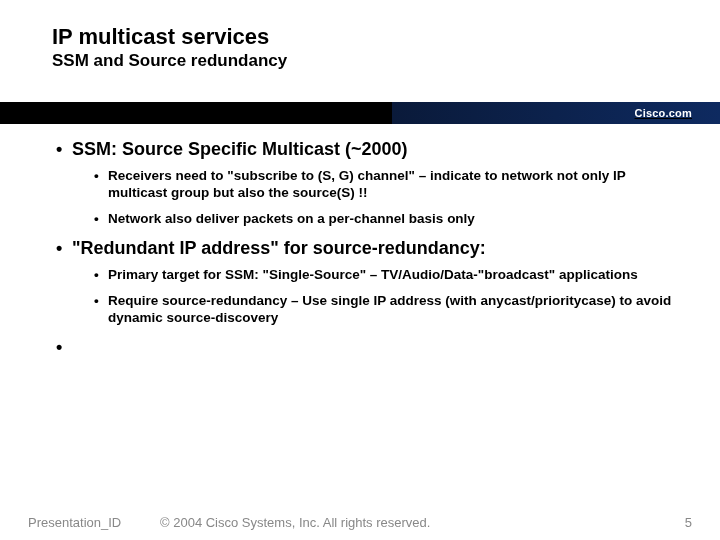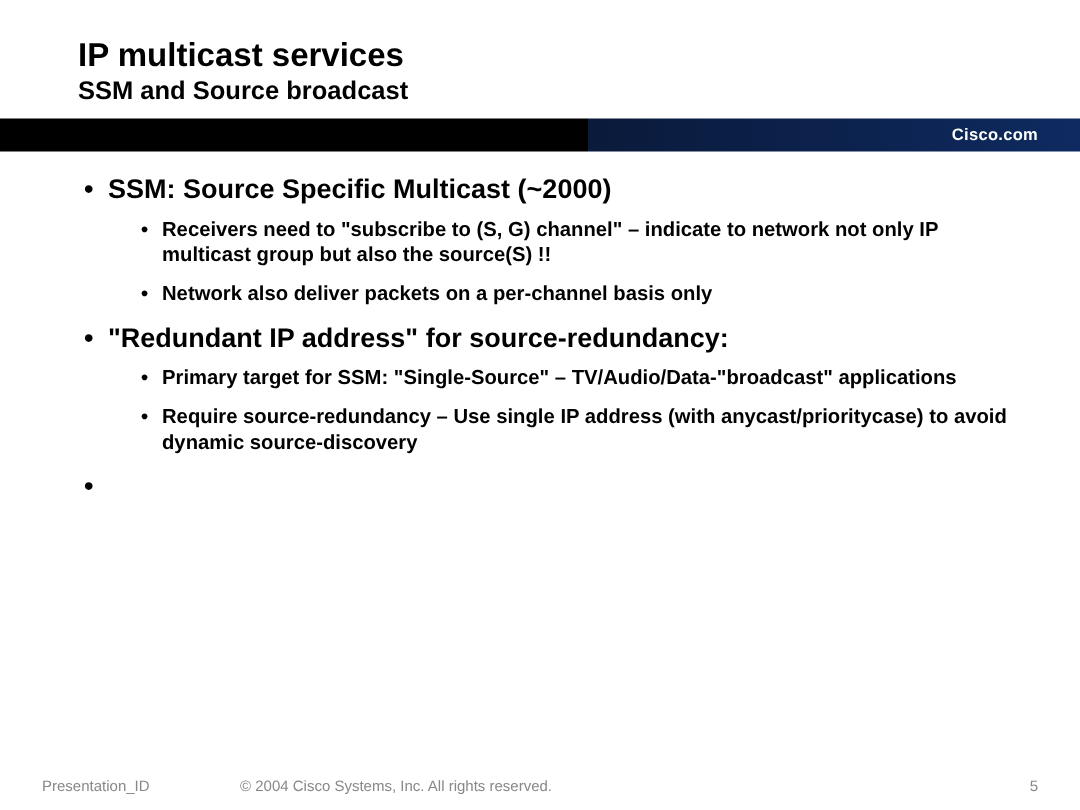--- a/index.html
+++ b/index.html
@@ -20,24 +20,25 @@
     font-weight: bold;
     line-height: 1.15;
   }
   .subtitle {
     font-size: 17px;
     font-weight: bold;
     line-height: 1.2;
     margin-top: 2px;
   }
   .bar {
-    margin-top: 1px;
+    margin-top: 24px;
     width: 100%;
     height: 22px;
     display: flex;
+    text-decoration: underline;
   }
   .bar-black {
     background: #000;
     flex: 0 0 392px;
   }
   .bar-blue {
     background: linear-gradient(to right, #0a1a3a, #0e2a60);
     flex: 1;
     display: flex;
     align-items: center;
@@ -86,42 +87,42 @@
     left: 0;
     top: 0;
   }
   .footer {
     position: absolute;
     bottom: 10px;
     left: 0;
     width: 100%;
     display: flex;
     align-items: center;
-    font-size: 10px;
+    font-size: 13px;
     color: #888;
   }
   .footer-id {
     padding-left: 28px;
     width: 160px;
   }
   .footer-copy {
     flex: 1;
   }
   .footer-pg {
     padding-right: 28px;
     text-align: right;
     width: 60px;
   }
 </style>
 </head>
 <body>
 
 <div class="header">
   <div class="title">IP multicast services</div>
-  <div class="subtitle">SSM and Source broadcast</div>
+  <div class="subtitle">SSM and Source redundancy</div>
 </div>
 
 <div class="bar">
   <div class="bar-black"></div>
   <div class="bar-blue">
     <span>Cisco.com</span>
   </div>
 </div>
 
 <div class="content">

